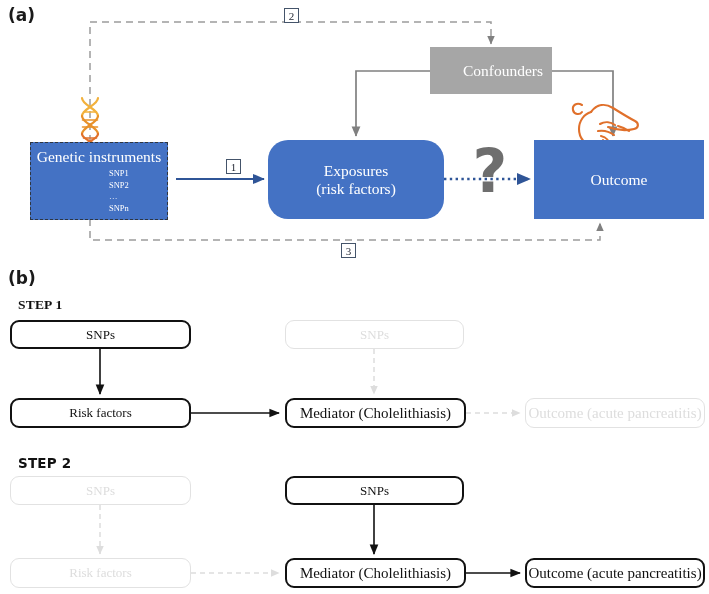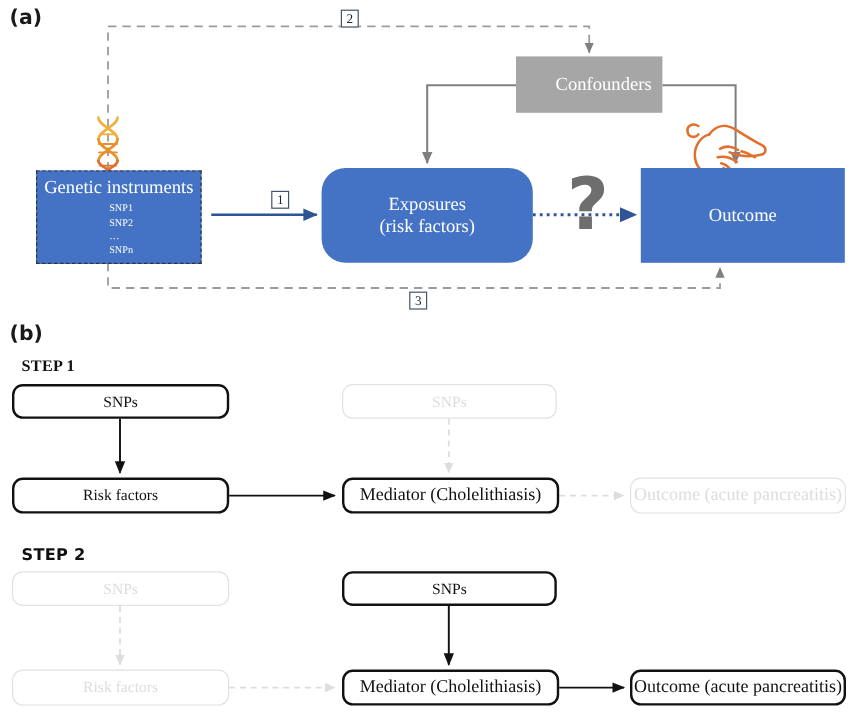--- a/index.html
+++ b/index.html
@@ -54,20 +54,21 @@
     border: 1.4px dashed #2f3640;
   }
   .blue-box .title {
     font-size: 15.5px;
   }
   .snp-list {
     font-size: 8.5px;
     line-height: 1.35;
     text-align: left;
     margin-top: 3px;
+    padding-left: 18px;
     align-self: center;
     width: 100%;
     box-sizing: border-box;
   }
   .snp-list div { padding-left: 60px; }
 
   .gray-box {
     background: #A6A6A6;
     color: #ffffff;
     font-family: "Liberation Serif", serif;

